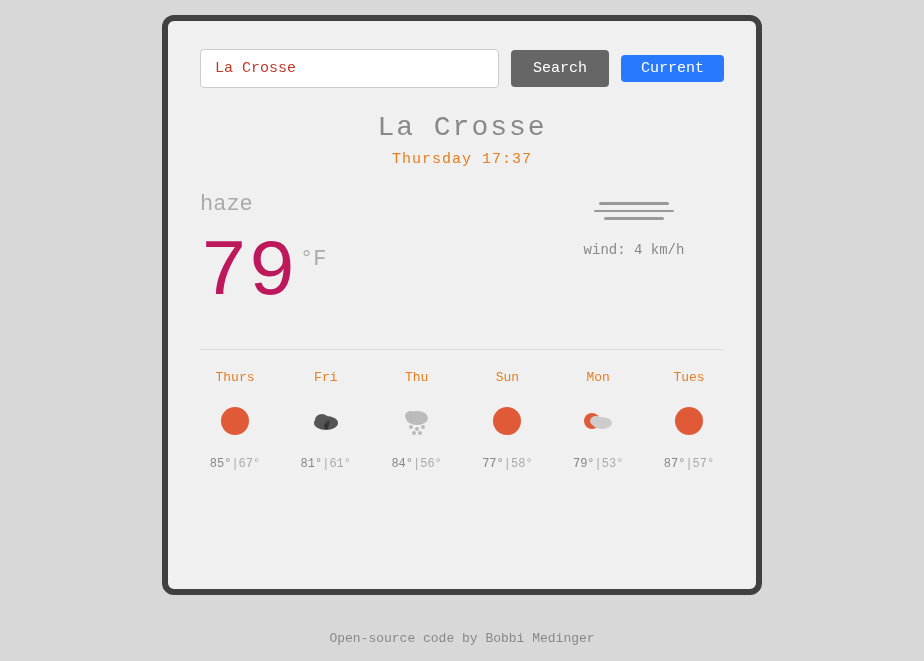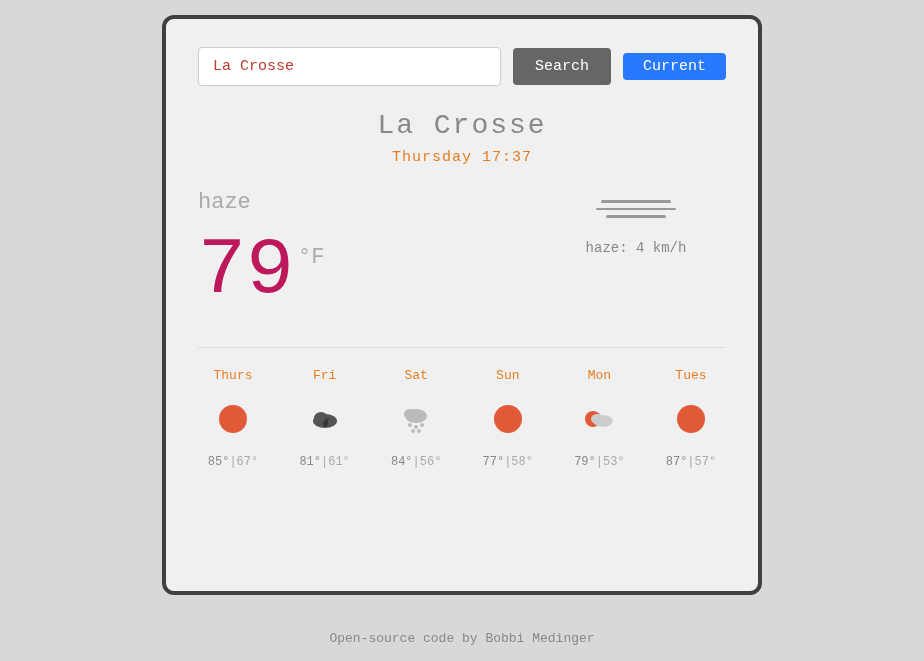--- a/index.html
+++ b/index.html
@@ -8,21 +8,21 @@
       display: flex;
       flex-direction: column;
       align-items: center;
       justify-content: center;
       min-height: 661px;
       width: 924px;
       font-family: 'Courier New', Courier, monospace;
     }
     .card {
       background: #f0f0f0;
-      border: 4px solid #404040;
+      border: 6px solid #404040;
       border-radius: 12px;
       padding: 28px 32px 28px 32px;
       width: 600px;
       min-height: 580px;
     }
     .top-bar {
       display: flex;
       align-items: center;
       gap: 12px;
       margin-bottom: 24px;
@@ -195,21 +195,21 @@
     <div class="weather-right">
       <div class="haze-icon">
         <div class="haze-lines">
           <div class="haze-line" style="width:70px;"></div>
           <div class="haze-line" style="width:80px;"></div>
           <div class="haze-line" style="width:60px;"></div>
         </div>
       </div>
       <div class="humidity-wind">
         <div>
-          <span>haze:</span>
+          <span>wind:</span>
           <span>4 km/h</span>
         </div>
       </div>
     </div>
   </div>
 
   <div class="forecast-row" id="forecast-container">
   <div class="forecast-day">
         <div class="day-label">Thurs</div>
         <div class="day-icon">
@@ -224,21 +224,21 @@
         <div class="day-icon">
           <svg width="32" height="28" viewBox="0 0 32 28">
         <ellipse cx="16" cy="16" rx="12" ry="7" fill="#555"></ellipse>
         <ellipse cx="12" cy="13" rx="7" ry="6" fill="#555"></ellipse>
         <polygon points="14,18 18,12 16,18 20,12 18,22 15,22" fill="#333"></polygon>
       </svg>
         </div>
         <div class="day-temps"><span style="color:#888">81°</span><span style="color:#aaa">|61°</span></div>
       </div>
       <div class="forecast-day">
-        <div class="day-label">Sat</div>
+        <div class="day-label">Thu</div>
         <div class="day-icon">
           <svg width="32" height="32" viewBox="0 0 32 32">
         <ellipse cx="16" cy="13" rx="11" ry="7" fill="#bbb"></ellipse>
         <ellipse cx="10" cy="11" rx="6" ry="5" fill="#bbb"></ellipse>
         <circle cx="10" cy="22" r="2" fill="#bbb"></circle>
         <circle cx="16" cy="24" r="2" fill="#bbb"></circle>
         <circle cx="22" cy="22" r="2" fill="#bbb"></circle>
         <circle cx="13" cy="28" r="2" fill="#bbb"></circle>
         <circle cx="19" cy="28" r="2" fill="#bbb"></circle>
       </svg>

